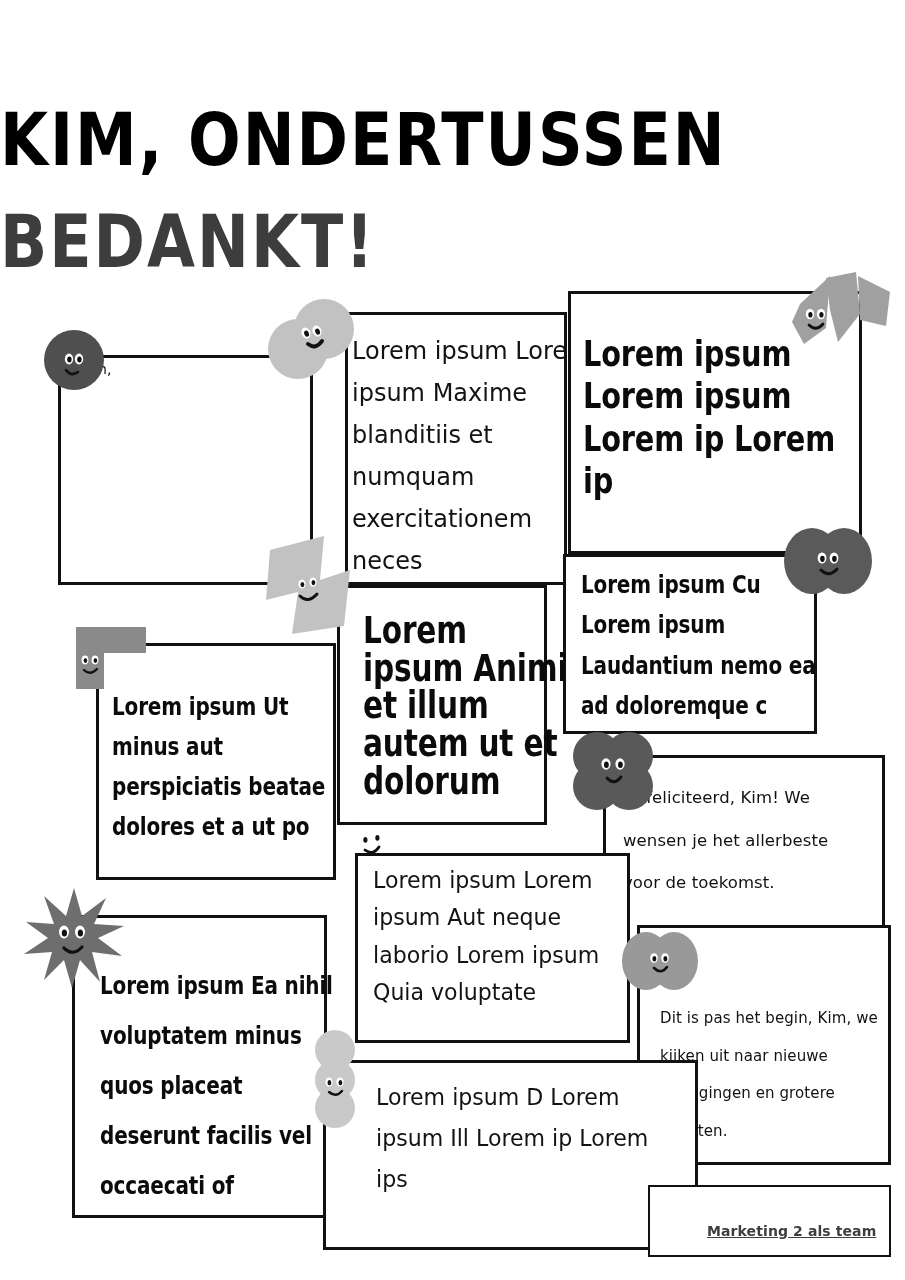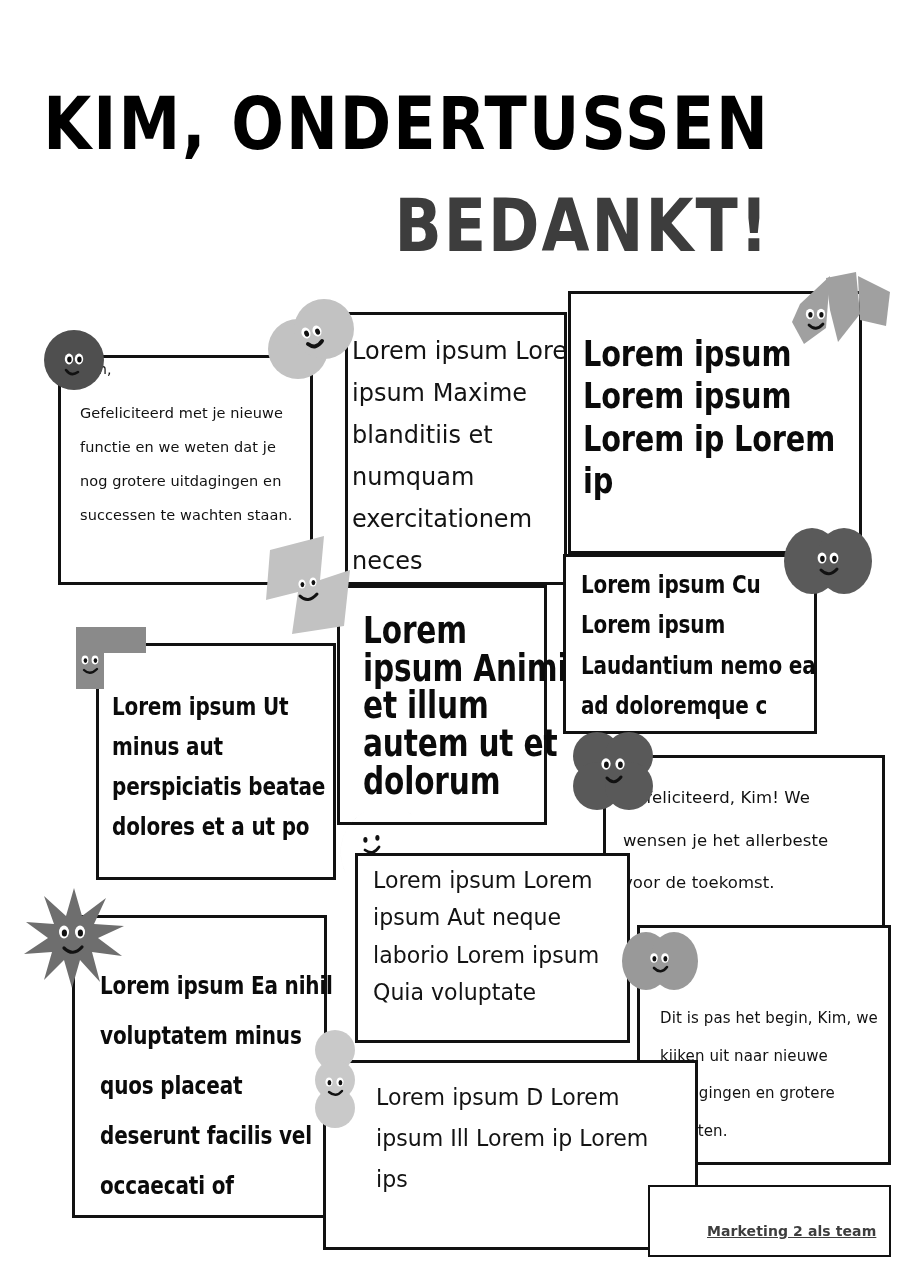--- a/index.html
+++ b/index.html
@@ -5,21 +5,21 @@
   html,body{margin:0;padding:0;}
   body{
     width:905px;height:1280px;
     background:#ffffff;
     font-family:"DejaVu Sans", sans-serif;
     overflow:hidden;
   }
   #poster{position:relative;width:905px;height:1280px;background:#fff;overflow:hidden;}
 
   
-  .title-block{position:absolute;left:0;top:88px;width:770px;text-align:right;}
+  .title-block{position:absolute;left:0;top:104px;width:770px;text-align:left;}
   .title-line{
     font-family:"DejaVu Sans", sans-serif;
     font-weight:700;
     letter-spacing:2px;
     line-height:1.0;
     white-space:nowrap;
     transform:scaleY(1.18);
     transform-origin:center top;
   }
   .title-line.l1{font-size:62px;color:#000000;}
@@ -77,21 +77,20 @@
 
 <div id="poster">
 
   <div class="title-block">
     <div class="title-line l1">KIM, ONDERTUSSEN</div>
     <div class="title-line l2">BEDANKT!</div>
   </div>
 
   <div class="card" style="left:58px;top:355px;width:255px;height:230px;"></div>
   <div class="txt hand" style="position:absolute;left:80px;top:362px;width:230px;font-size:14px;line-height:1.0;">Kim,</div>
-  <div class="txt hand" style="position:absolute;left:80px;top:396px;width:222px;font-size:14.5px;line-height:2.35;">Gefeliciteerd met je nieuwe functie en we weten dat je nog grotere uitdagingen en successen te wachten staan.</div>
 
   <div class="card" style="left:345px;top:312px;width:222px;height:273px;"></div>
   <div class="txt light-round" style="position:absolute;left:352px;top:330px;width:250px;font-size:25px;line-height:1.68;">Lorem ipsum
 Lorem ipsum Maxime blanditiis et numquam exercitationem neces</div>
 
   <div class="card" style="left:568px;top:291px;width:294px;height:263px;"></div>
   <div class="txt cond" style="position:absolute;left:583px;top:333px;width:330px;font-size:36px;line-height:1.18;">Lorem ipsum
 Lorem ipsum
 Lorem ip
 Lorem ip</div>

